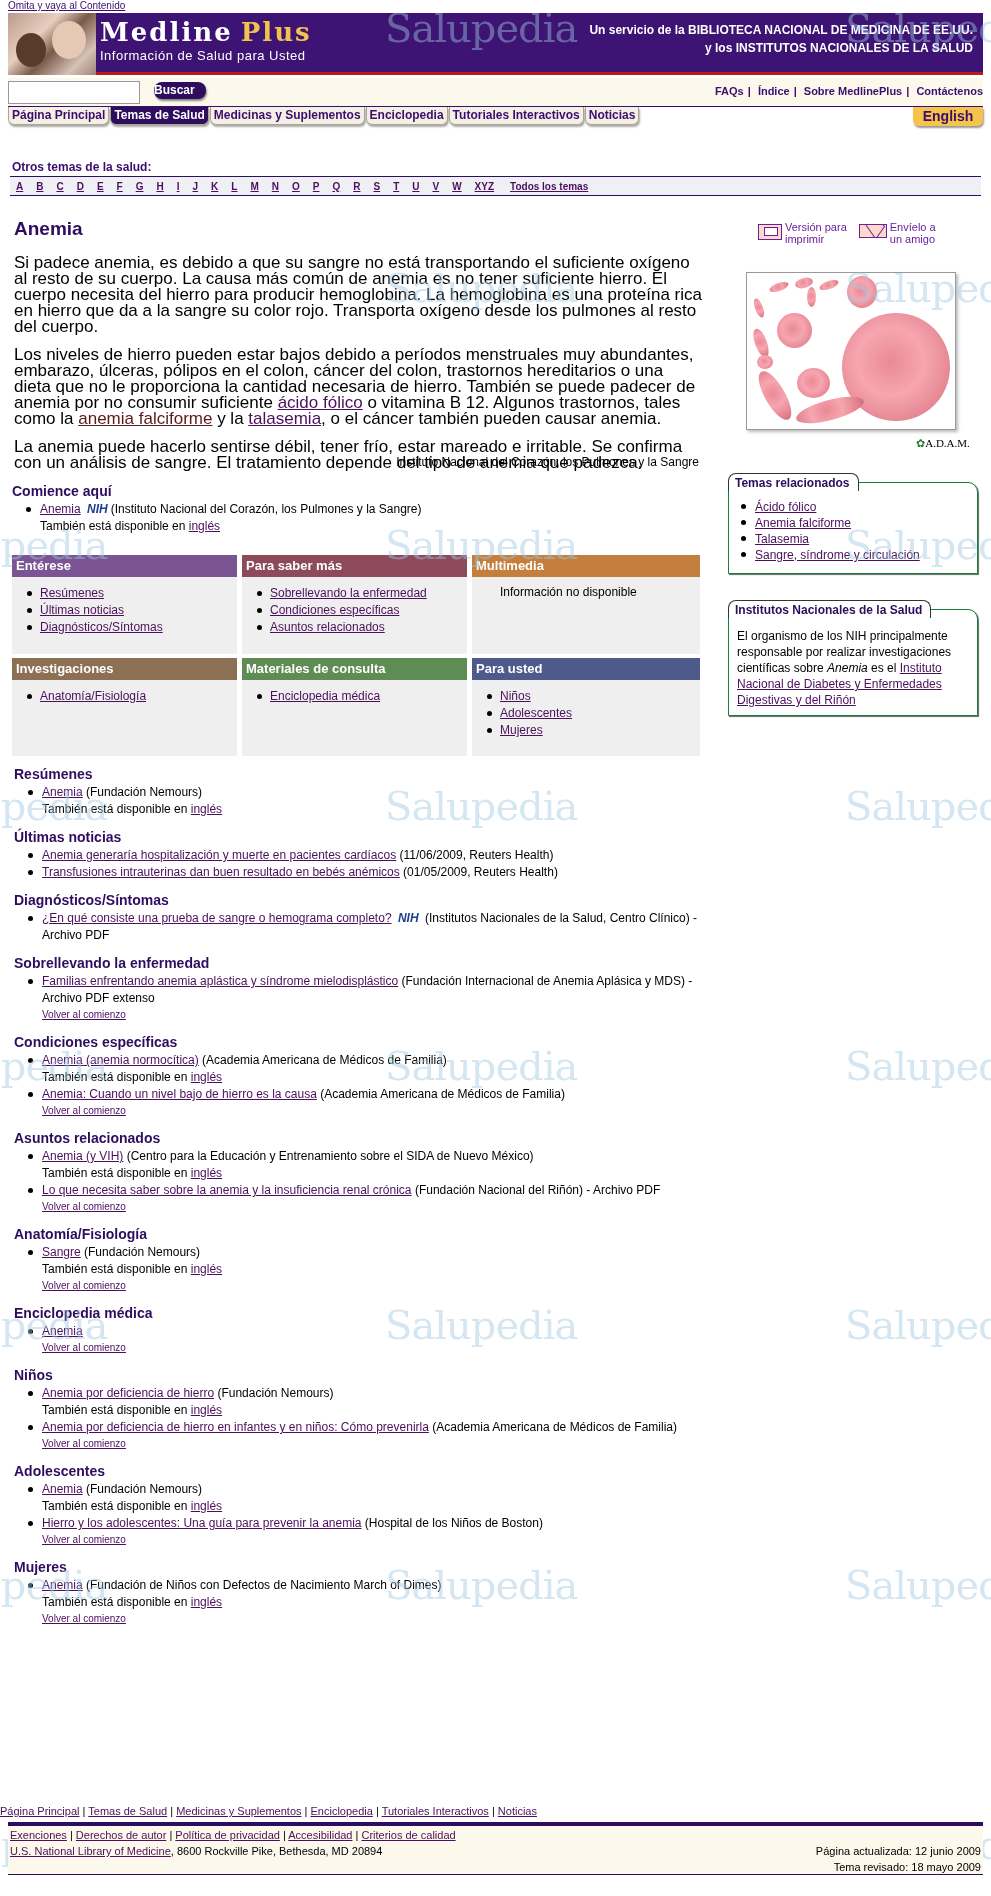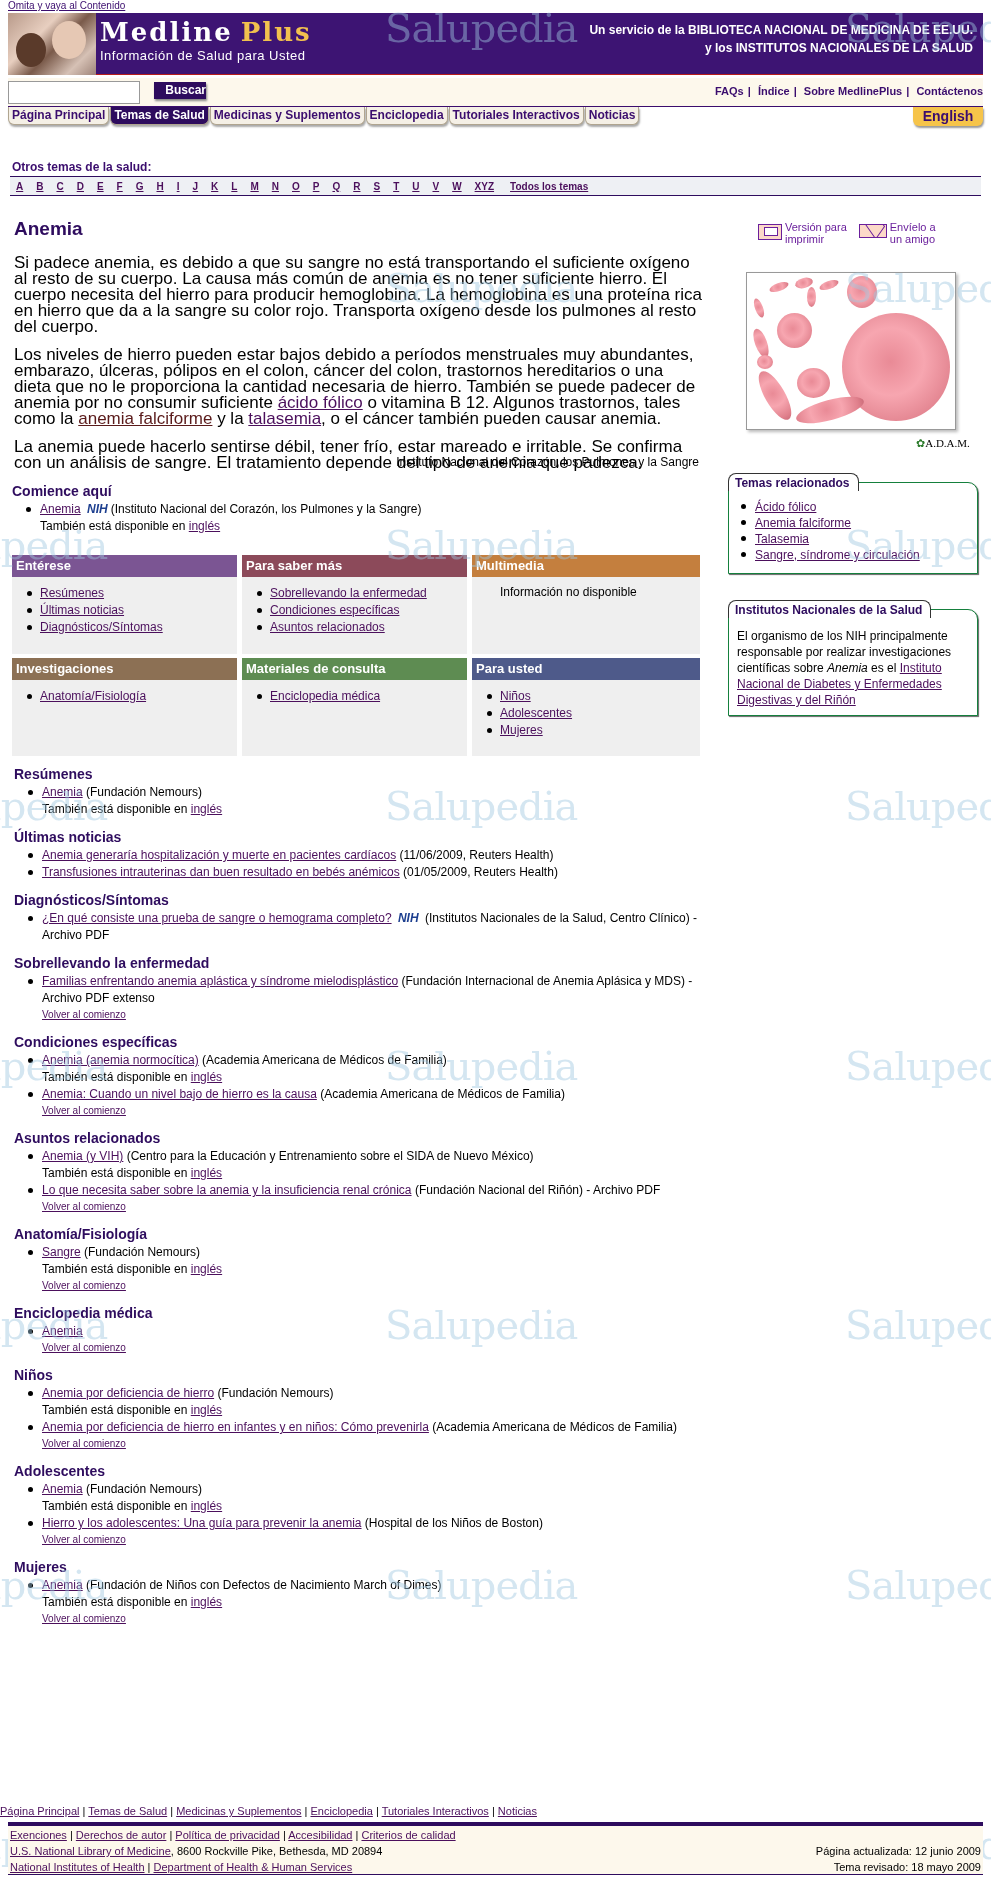--- a/index.html
+++ b/index.html
@@ -1,29 +1,29 @@
 <!DOCTYPE html>
 <html><head>
 <meta charset="utf-8">
 <style>
 *{box-sizing:border-box;margin:0;padding:0}
 body{width:991px;height:1896px;background:#fff;font-family:"Liberation Sans",sans-serif;font-size:12px;color:#000;position:relative;overflow:hidden}
 a{color:#4b0f5c;text-decoration:underline}
 .skip{position:absolute;left:8px;top:0;font-size:10px;color:#3b0d6e}
-.banner{position:absolute;left:8px;top:13px;width:975px;height:62px;background:#3d1473;border-bottom:1px solid #b91c1c}
+.banner{position:absolute;left:8px;top:13px;width:975px;height:62px;background:#3d1473;border-bottom:3px solid #b91c1c}
 .photo{position:absolute;left:0;top:0;width:88px;height:62px;background:linear-gradient(135deg,#b89a8a 0%,#e8cfc0 35%,#7a5a4a 55%,#d6c1b5 80%,#9e8479 100%)}
 .photo .face1{position:absolute;left:8px;top:20px;width:30px;height:34px;border-radius:50%;background:#5a3a2a}
 .photo .face2{position:absolute;left:44px;top:8px;width:34px;height:38px;border-radius:50%;background:#e6c8b4}
 .logo{position:absolute;left:92px;top:4px;color:#fff;font-family:"DejaVu Serif",serif;font-size:26px;font-weight:bold;letter-spacing:2px}
 .logo .plus{color:#f2c14e;margin-left:8px}
 .tagline{position:absolute;left:92px;top:35px;color:#fff;font-size:13px;letter-spacing:.5px}
 .service{position:absolute;right:10px;top:8px;color:#fff;font-size:12px;font-weight:bold;text-align:right;line-height:18px}
 .searchbar{position:absolute;left:8px;top:78px;width:975px;height:28px;background:#fdf8ec}
 .search-input{position:absolute;left:0;top:3px;width:132px;height:23px;border:1px solid #999;background:#fff}
-.search-btn{position:absolute;left:146px;top:4px;width:52px;height:17px;border-radius:0;background:#2e0c5e;color:#fff;font-weight:bold;font-size:12px;text-align:right;line-height:17px;box-shadow:1px 2px 2px #888;border:none}
+.search-btn{position:absolute;left:146px;top:4px;width:52px;height:17px;border-radius:8px;background:#2e0c5e;color:#fff;font-weight:bold;font-size:12px;text-align:left;line-height:17px;box-shadow:1px 2px 2px #888;border:none}
 .toplinks{position:absolute;right:0;top:7px;font-size:11px;font-weight:bold;color:#3b0d6e}
 .toplinks a{text-decoration:none;color:#3b0d6e}
 .toplinks .sep{margin:0 4px}
 .navline{position:absolute;left:8px;top:106px;width:975px;height:1px;background:#3b0d6e}
 .tabs{position:absolute;left:8px;top:107px;height:20px;display:flex}
 .tab{height:18px;padding:0 3px;font-weight:bold;font-size:12px;color:#3b0d6e;background:#f5f0e6;border:1px solid #b0a590;border-top:none;border-radius:0 0 6px 6px;line-height:17px;margin-right:1px;box-shadow:1px 2px 2px #aaa}
 .tab.active{background:#2e0c5e;color:#fff}
 .english{position:absolute;right:8px;top:107px;width:70px;height:19px;background:#f6c44a;border-radius:0 0 6px 6px;font-weight:bold;font-size:14px;color:#3b0d6e;text-align:center;line-height:18px;box-shadow:1px 2px 2px #999}
 .otros{position:absolute;left:12px;top:160px;font-size:12px;font-weight:bold;color:#3b0d6e}
 .alpha{position:absolute;left:10px;top:176px;width:971px;height:20px;background:#eef0f4;border-top:1px solid #2e0c5e;border-bottom:1px solid #2e0c5e;padding-left:6px;display:flex;align-items:center;font-size:10px;font-weight:bold}
@@ -368,18 +368,17 @@
 </div>
 <div class="footbar">
   <div>
     <a href="#">Exenciones</a> |
     <a href="#">Derechos de autor</a> |
     <a href="#">Política de privacidad</a> |
     <a href="#">Accesibilidad</a> |
     <a href="#">Criterios de calidad</a>
   </div>
   <div><a href="#">U.S. National Library of Medicine</a><span>, 8600 Rockville Pike, Bethesda, MD 20894</span></div>
-  <div><a href="#">National Institutes of Health</a> | <a href="#">Department of Health &amp; Human Services</a></div>
   <div class="right">
     <div>Página actualizada: 12 junio 2009</div>
     <div>Tema revisado: 18 mayo 2009</div>
   </div>
 </div>
 
 </body></html>

